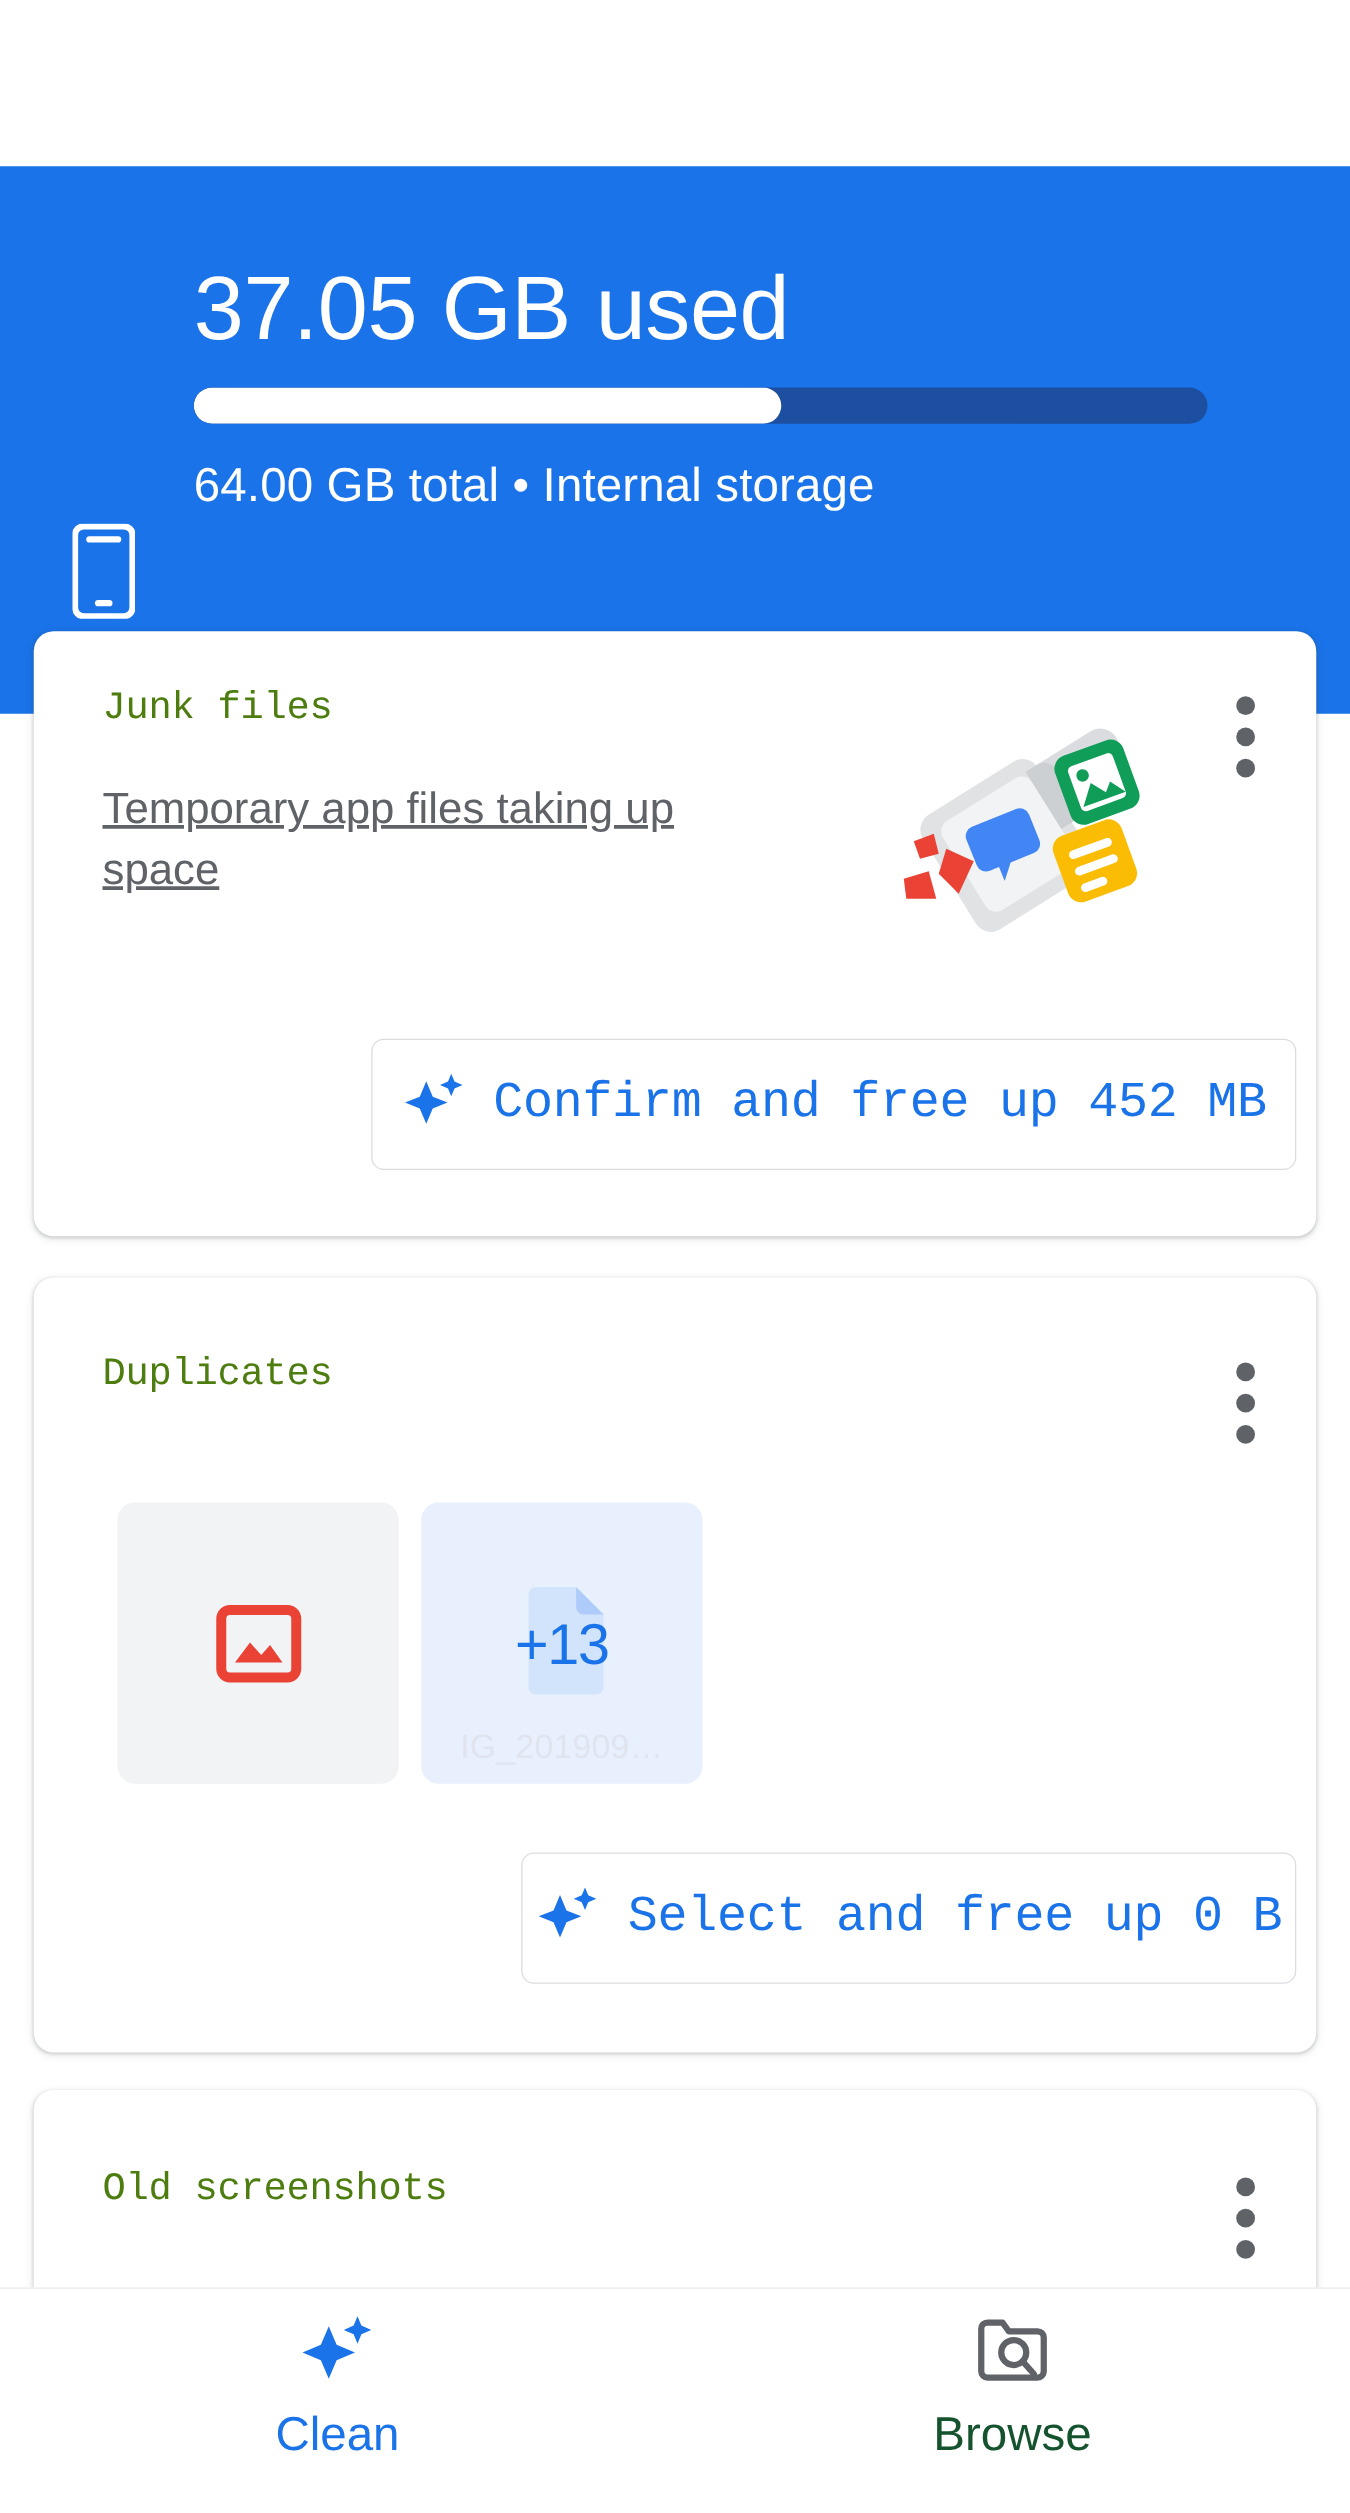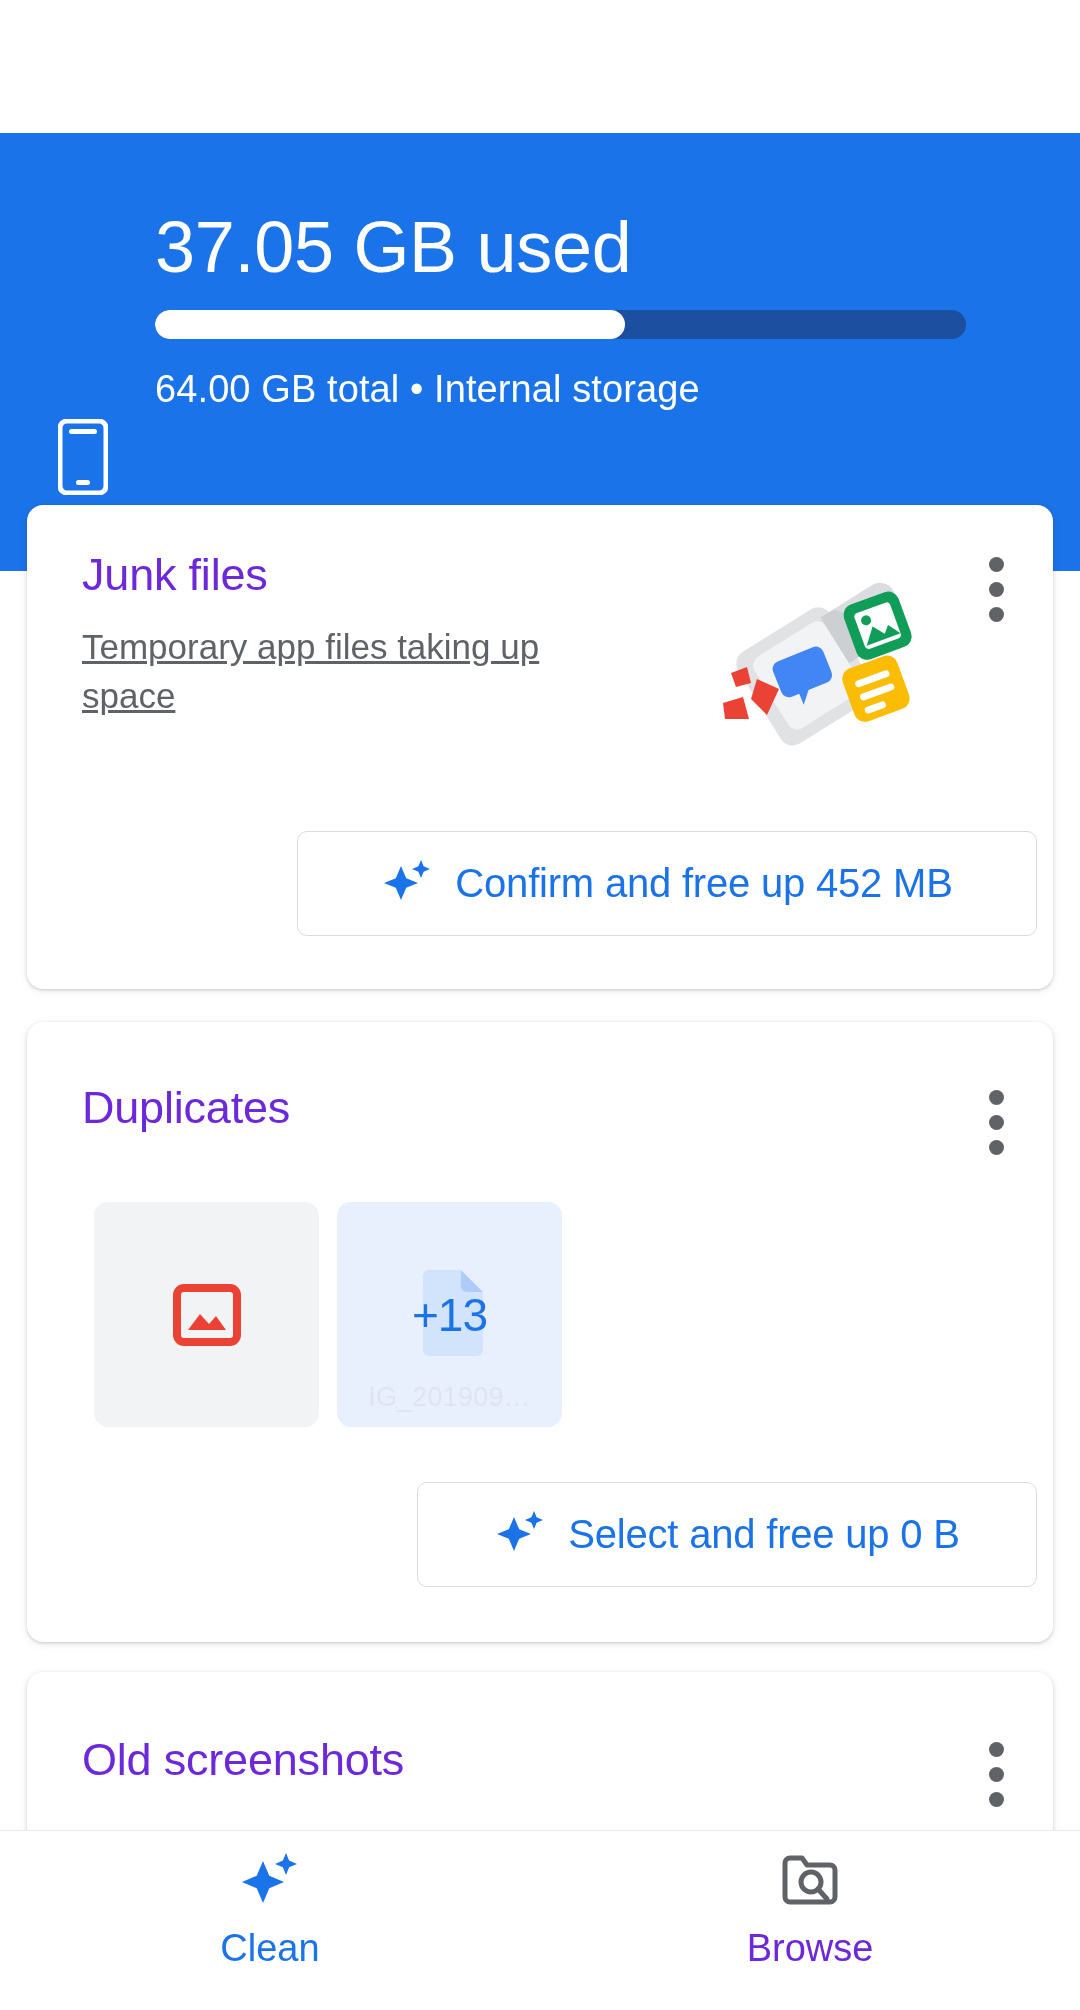--- a/index.html
+++ b/index.html
@@ -131,23 +131,24 @@
     border-radius: 16px;
     box-shadow: 0 1px 3px rgba(60,64,67,0.22), 0 2px 8px rgba(60,64,67,0.10);
   }
   .card-junk { top: 505px; height: 484px; }
   .card-dupes { top: 1022px; height: 620px; }
   .card-old { top: 1672px; height: 240px; }
 
   .card-title {
     position: absolute;
     left: 55px;
-    font-size: 45px;
-    color: #6d28d9;
+    font-size: 31px;
+    color: #4d7c0f;
     letter-spacing: -0.2px;
+    font-family: Liberation Mono, monospace;
   }
   .card-subtitle {
     position: absolute;
     left: 55px;
     width: 560px;
     font-size: 35px;
     line-height: 49px;
     color: #5f6368;
     text-decoration: underline;
   }
@@ -173,20 +174,21 @@
     position: absolute;
     height: 105px;
     border: 1.5px solid #dadce0;
     border-radius: 10px;
     background: #ffffff;
     display: flex;
     align-items: center;
     justify-content: center;
     gap: 22px;
     cursor: pointer;
+    font-family: Liberation Mono, monospace;
   }
   .action-label {
     font-size: 40px;
     color: #1a73e8;
     letter-spacing: -0.2px;
   }
   .sparkle-svg { flex: 0 0 auto; }
 
   
   .junk-art {
@@ -258,21 +260,21 @@
     flex: 1 1 0;
     display: flex;
     flex-direction: column;
     align-items: center;
     justify-content: center;
     gap: 16px;
     cursor: pointer;
     padding-bottom: 22px;
   }
   .nav-icon { height: 62px; display: flex; align-items: center; justify-content: center; }
-  .nav-label { font-size: 38px; color: #6d28d9; }
+  .nav-label { font-size: 38px; color: #14532d; }
   .nav-item.active .nav-label { color: #1a73e8; }
 </style>
 </head>
 <body>
 
 <div id="app">
 
 
   <div class="storage-banner">
     <span class="phone-icon">

